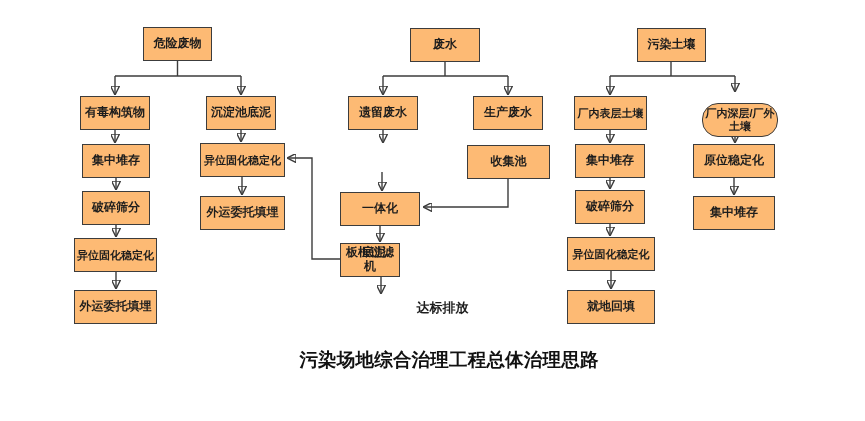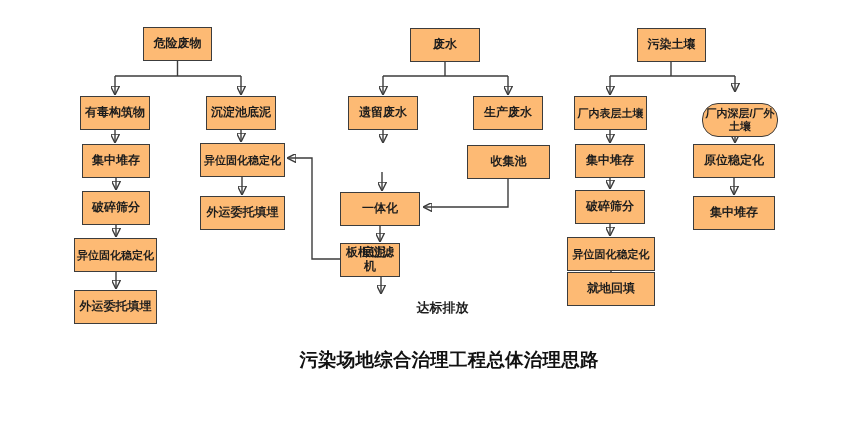--- a/index.html
+++ b/index.html
@@ -119,21 +119,21 @@
   <div class="node" style="left:467px; top:145px; width:83px; height:31px;">收集池</div>
   <div class="node" style="left:340px; top:192px; width:80px; height:31px;">一体化</div>
   <div class="node" style="left:340px; top:243px; width:60px; height:32px;">板框过滤机</div>
 
   <div class="node" style="left:637px; top:28px; width:69px; height:27px;">污染土壤</div>
   <div class="node f11" style="left:574px; top:96px; width:73px; height:27px;">厂内表层土壤</div>
   <div class="node f11" style="left:702px; top:103px; width:76px; height:33px;border-radius:16px;">厂内深层/厂外土壤</div>
   <div class="node" style="left:575px; top:144px; width:70px; height:28px;">集中堆存</div>
   <div class="node" style="left:575px; top:190px; width:70px; height:28px;">破碎筛分</div>
   <div class="node f11" style="left:567px; top:237px; width:88px; height:32px;">异位固化稳定化</div>
-  <div class="node" style="left:567px; top:272px; width:88px; height:32px;">就地回填</div>
+  <div class="node" style="left:567px; top:290px; width:88px; height:32px;">就地回填</div>
   <div class="node" style="left:693px; top:144px; width:82px; height:30px;text-align:right;">原位稳定化</div>
   <div class="node" style="left:693px; top:196px; width:82px; height:31px;">集中堆存</div>
 
   <div class="float-label" style="left:314px; top:244px;">底泥</div>
   <div class="float-label center" style="left:352px; top:299px; width:85px; font-size:13px;">达标排放</div>
 
   <div class="diagram-title">污染场地综合治理工程总体治理思路</div>
 
 </div>
 

